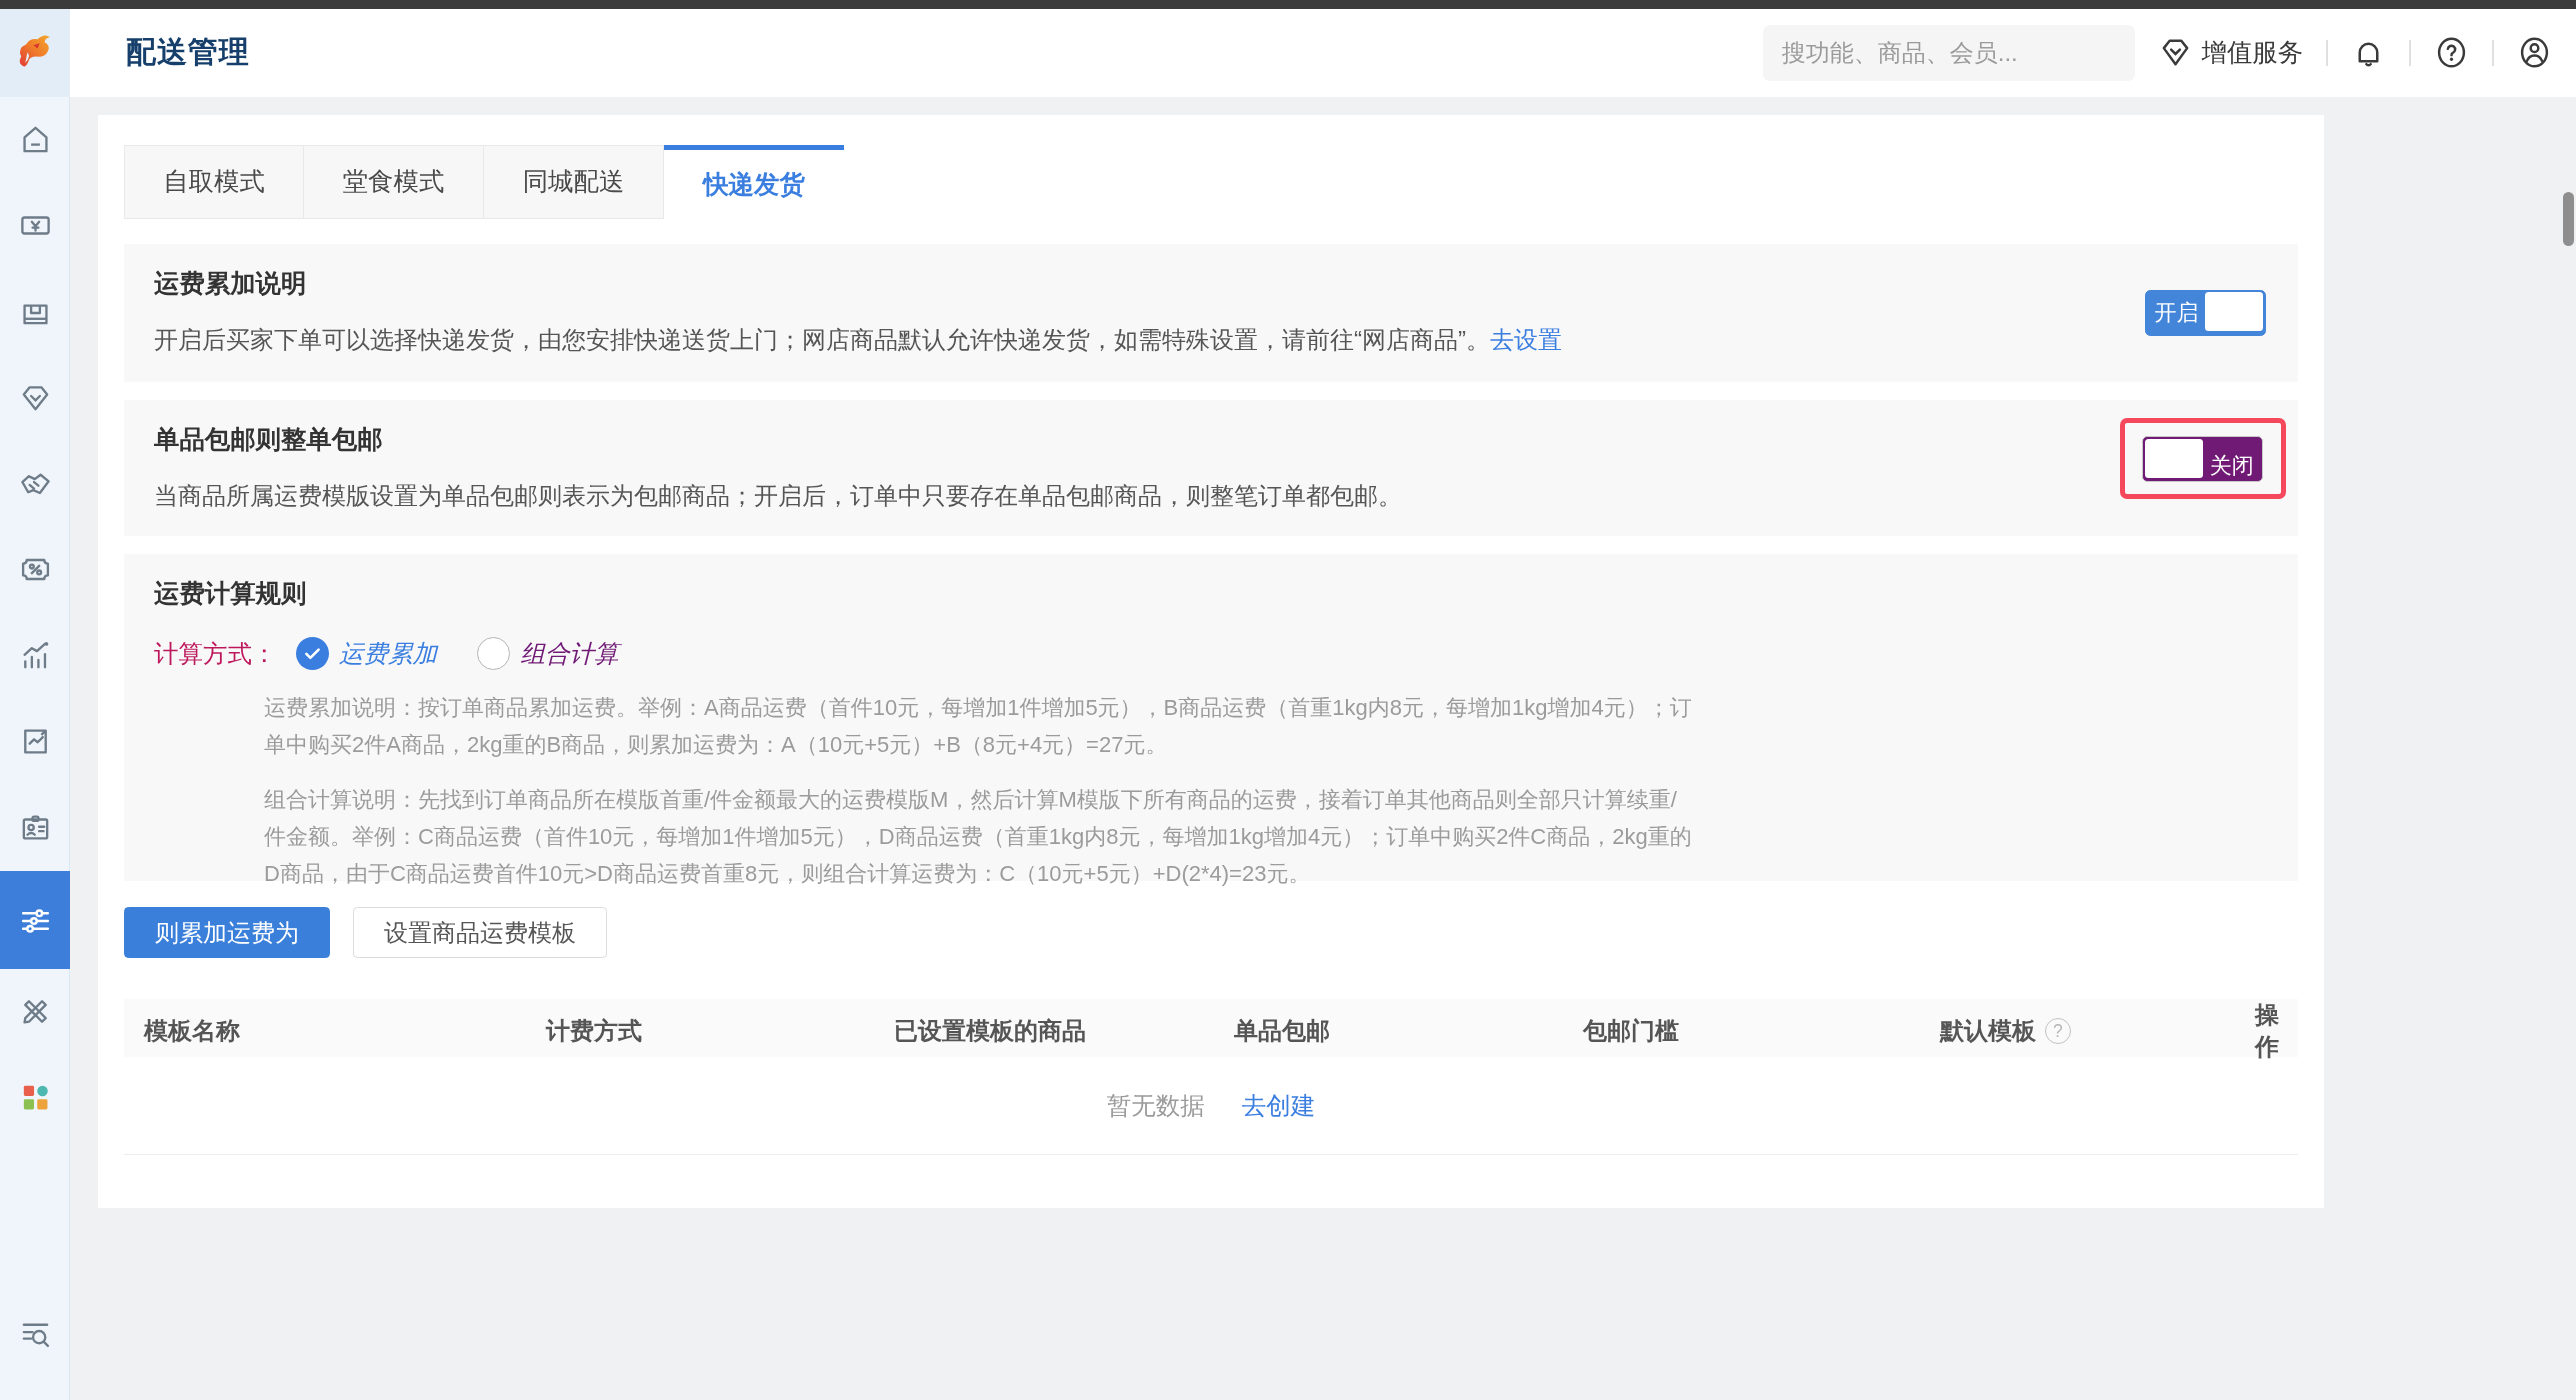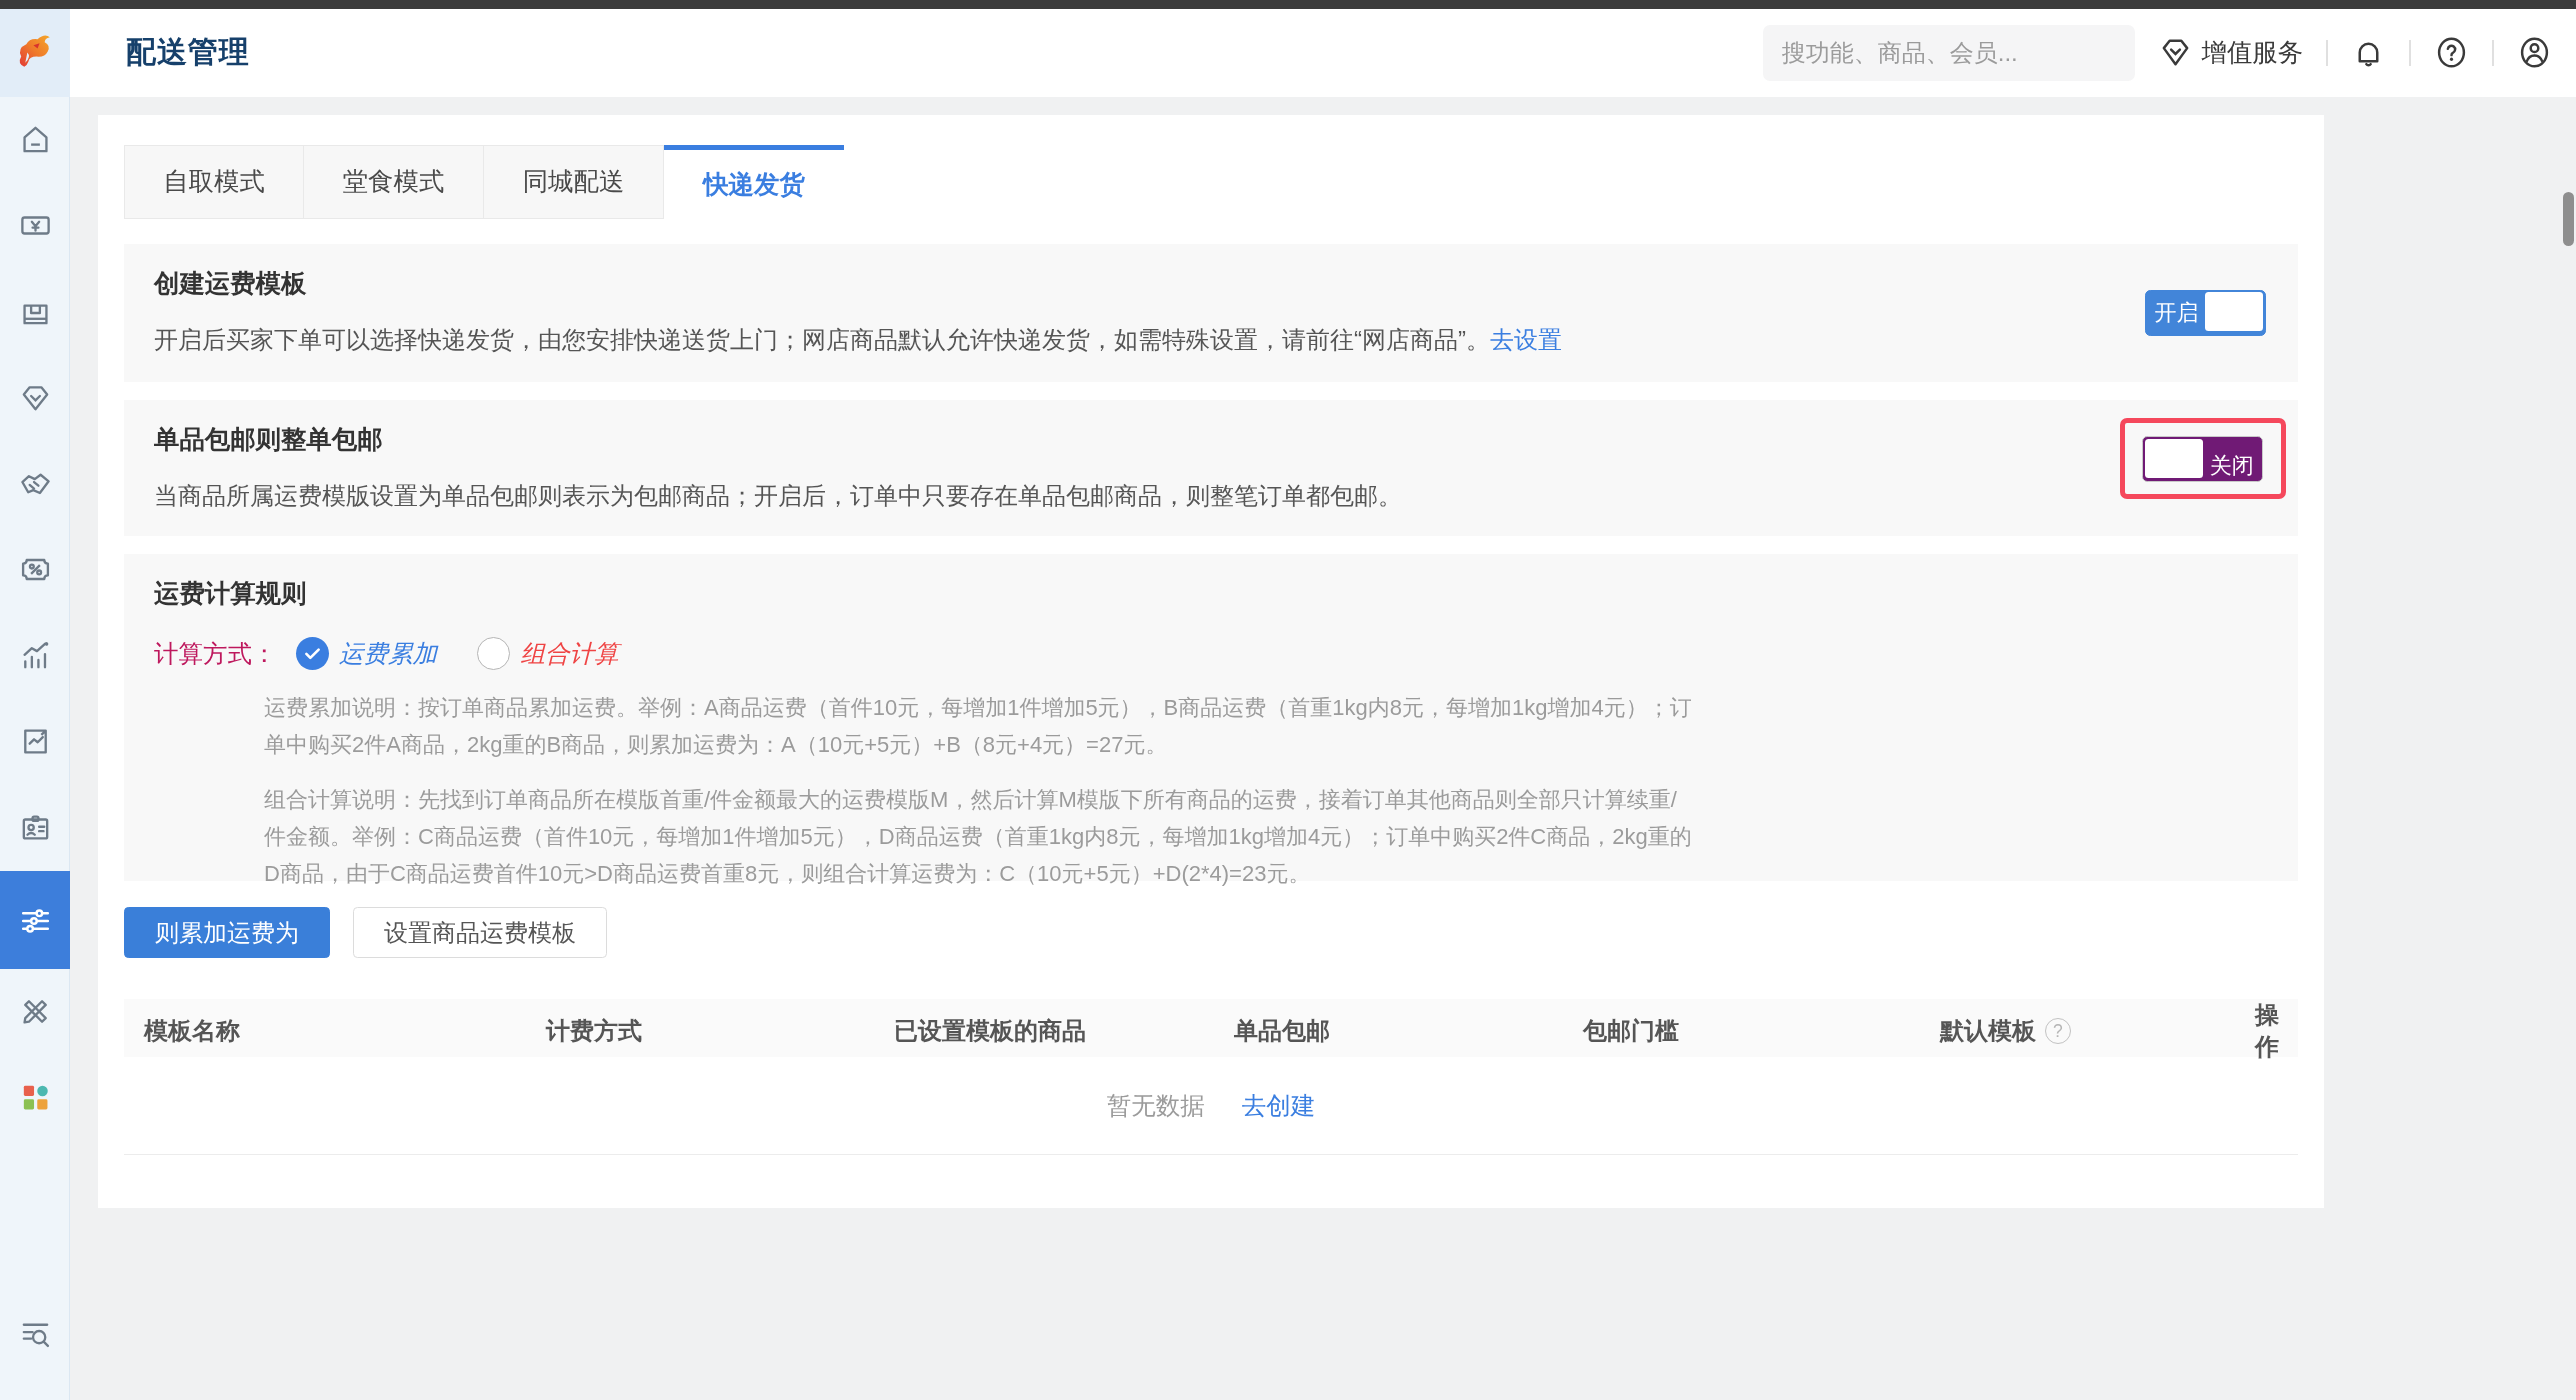--- a/index.html
+++ b/index.html
@@ -64,21 +64,21 @@
   .toggle.off .tlabel { margin-left:58px; }
 
   
   .annotation-box { position:absolute; right:12.3px; top:18.4px; padding:12.3px 17.5px; border:5.3px solid #f5485c; border-radius:7px; }
   .annotation-box .toggle { position:relative; }
 
   
   .method-row { margin-top:26px; display:flex; align-items:center; font-size:24.5px; color:#444; }
   .method-label { color:#be185d; }
   .radio-opt { display:flex; align-items:center; margin-left:19px; cursor:pointer;font-style:italic; }
-  .radio-opt .rlabel { margin-left:10.5px; font-size:24.5px; color:#ef4444; }
+  .radio-opt .rlabel { margin-left:10.5px; font-size:24.5px; color:#701a75; }
   .radio-opt.selected .rlabel { color:#3a7ee0; }
   .radio-circle { width:33px; height:33px; border-radius:50%; border:1.8px solid #b5b5b5; background:#fff; }
   .radio-check { width:33px; height:33px; border-radius:50%; background:#3a7ee0; display:flex; align-items:center; justify-content:center; }
   .radio-opt + .radio-opt { margin-left:40px; }
   .explain { margin-left:110px; width:1428px; font-size:22px; color:#9b9b9b; line-height:37px; }
   .explain.p1 { margin-top:19px; }
   .explain.p2 { margin-top:17.5px; }
 
   
   .btn-row { margin-top:26px; display:flex; gap:23px; }
@@ -259,21 +259,21 @@
       <div class="card">
 
         <div class="tabs">
           <div class="tab">自取模式</div>
           <div class="tab">堂食模式</div>
           <div class="tab">同城配送</div>
           <div class="tab active">快递发货</div>
         </div>
 
         <div class="section sec1">
-          <div class="sec-title">创建运费模板</div>
+          <div class="sec-title">运费累加说明</div>
           <div class="sec-desc">
             <span>开启后买家下单可以选择快递发货，由您安排快递送货上门；网店商品默认允许快递发货，如需特殊设置，请前往“网店商品”。</span><span class="link">去设置</span>
           </div>
           <div class="toggle-wrap-on">
             <div class="toggle on">
               <span class="tlabel">开启</span>
               <span class="knob"></span>
             </div>
           </div>
         </div>

